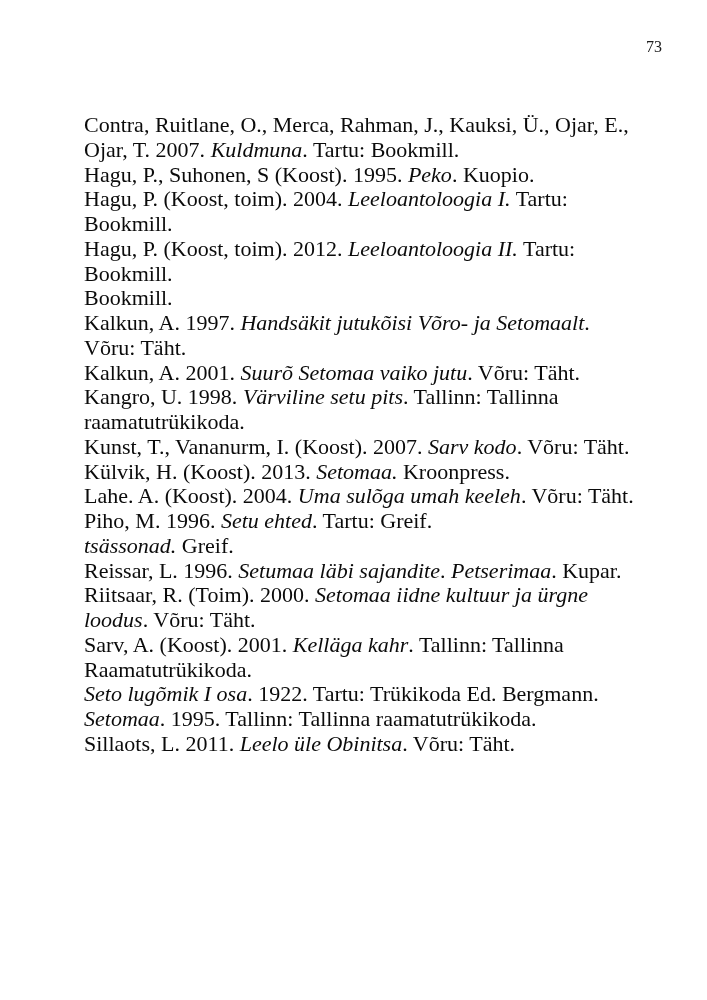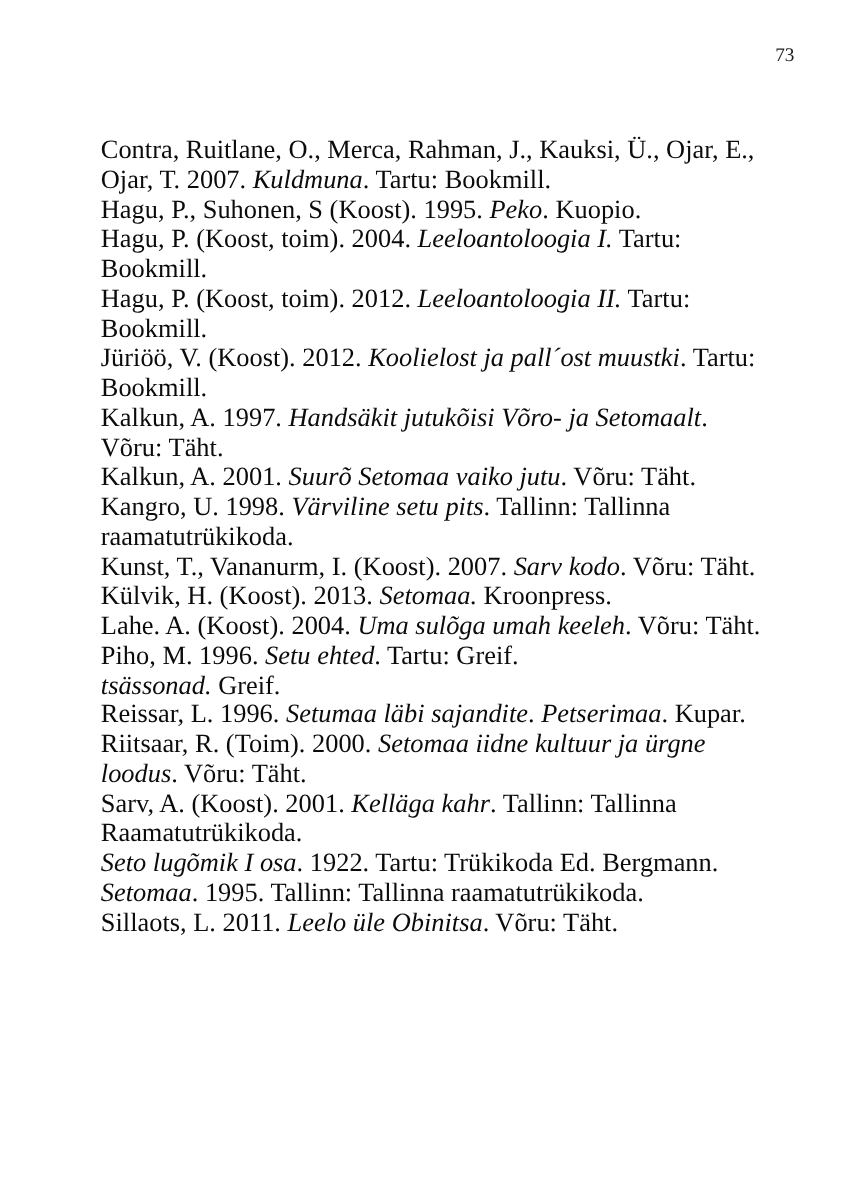--- a/index.html
+++ b/index.html
@@ -47,21 +47,20 @@
 <div class="page">
   <div class="page-number">73</div>
   <div class="bibliography">
       <div class="bib-line"><span>Contra, Ruitlane, O., Merca, Rahman, J., Kauksi, Ü., Ojar, E.,</span></div>
       <div class="bib-line"><span>Ojar, T. 2007. </span><span class="it">Kuldmuna</span><span>. Tartu: Bookmill.</span></div>
       <div class="bib-line"><span>Hagu, P., Suhonen, S (Koost). 1995. </span><span class="it">Peko</span><span>. Kuopio.</span></div>
       <div class="bib-line"><span>Hagu, P. (Koost, toim). 2004. </span><span class="it">Leeloantoloogia I.</span><span> Tartu:</span></div>
       <div class="bib-line"><span>Bookmill.</span></div>
       <div class="bib-line"><span>Hagu, P. (Koost, toim). 2012. </span><span class="it">Leeloantoloogia II.</span><span> Tartu:</span></div>
       <div class="bib-line"><span>Bookmill.</span></div>
-      <div class="bib-line"><span>Jüriöö, V. (Koost). 2012. </span><span class="it">Koolielost ja pall´ost muustki</span><span>. Tartu:</span></div>
       <div class="bib-line"><span>Bookmill.</span></div>
       <div class="bib-line"><span>Kalkun, A. 1997. </span><span class="it">Handsäkit jutukõisi Võro- ja Setomaalt</span><span>.</span></div>
       <div class="bib-line"><span>Võru: Täht.</span></div>
       <div class="bib-line"><span>Kalkun, A. 2001. </span><span class="it">Suurõ Setomaa vaiko jutu</span><span>. Võru: Täht.</span></div>
       <div class="bib-line"><span>Kangro, U. 1998. </span><span class="it">Värviline setu pits</span><span>. Tallinn: Tallinna</span></div>
       <div class="bib-line"><span>raamatutrükikoda.</span></div>
       <div class="bib-line"><span>Kunst, T., Vananurm, I. (Koost). 2007. </span><span class="it">Sarv kodo</span><span>. Võru: Täht.</span></div>
       <div class="bib-line"><span>Külvik, H. (Koost). 2013. </span><span class="it">Setomaa.</span><span> Kroonpress.</span></div>
       <div class="bib-line"><span>Lahe. A. (Koost). 2004. </span><span class="it">Uma sulõga umah keeleh</span><span>. Võru: Täht.</span></div>
       <div class="bib-line"><span>Piho, M. 1996. </span><span class="it">Setu ehted</span><span>. Tartu: Greif.</span></div>

